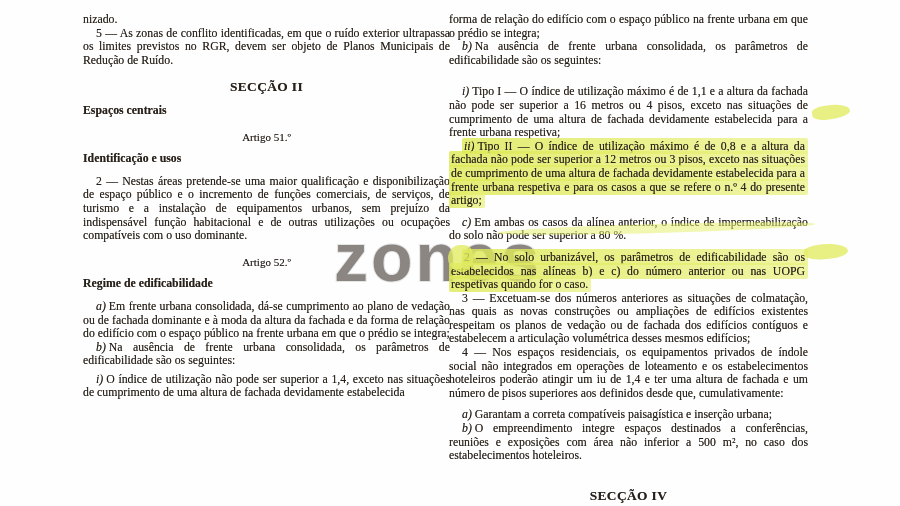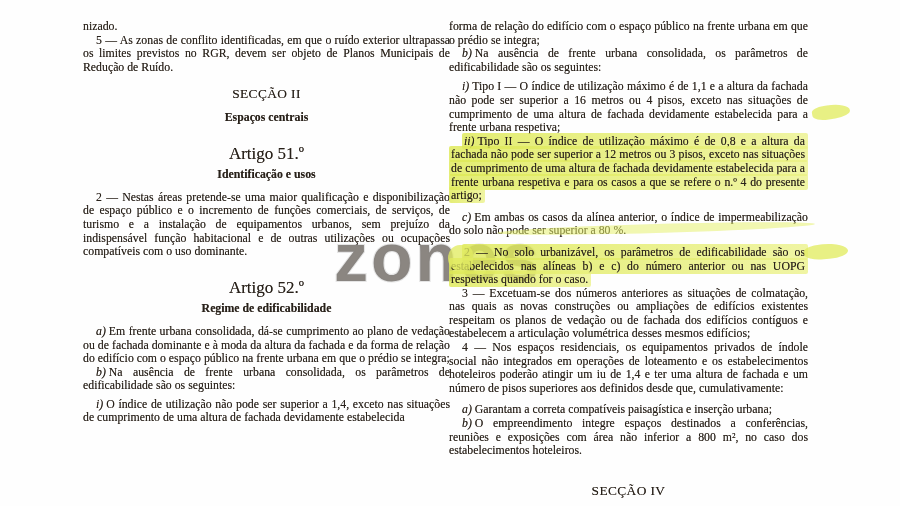--- a/index.html
+++ b/index.html
@@ -6,44 +6,44 @@
   html,body { width:900px; height:506px; overflow:hidden; }
   body {
     position:relative;
     background:#ffffff;
     font-family:"Liberation Serif","DejaVu Serif",serif;
     color:#28211a;
     text-shadow:0 0 .4px rgba(45,35,25,.55);
   }
   .page { position:absolute; inset:0; background:#fefefe; }
   .col {
-    position:absolute; top:0; padding-top:20px;
+    position:absolute; top:0; padding-top:13px;
     font-size:11.8px; line-height:13.6px; text-align:justify;
   }
   .col-left  { left:83px;  width:367px; }
   .col-right { left:449px; width:359px; }
   p { margin:0; }
   .body   { text-indent:13px; }
   .cont   { text-indent:0; }
   .g5 { margin-top:5px; }
-  .g6 { margin-top:6px; }
+  .g6 { margin-top:18px; }
   .g8 { margin-top:8px; }
   .sec {
     text-align:center; text-indent:0;
-    font-size:13.4px; font-weight:400; letter-spacing:.4px;
+    font-size:13.4px; font-weight:700; letter-spacing:.4px;
     margin:13px 0 10px;
   }
   .sec-last { margin-top:26px; }
   .art {
     text-align:center; text-indent:0;
-    font-size:17px; font-weight:400;
-    margin:22px 0 8px;
+    font-size:11px; font-weight:400;
+    margin:13px 0 8px;
   }
   .sub {
-    text-align:center; text-indent:0;
+    text-indent:0;
     font-size:11.8px; font-weight:700;
     margin:0 0 9px;
   }
   .marker { font-style:italic; padding-right:3px; }
   .hl {
     background:linear-gradient(97deg, rgba(222,233,86,.82), rgba(234,241,128,.72));
     -webkit-box-decoration-break:clone; box-decoration-break:clone;
     padding:1px 3px 1px 2px; border-radius:2px;
   }
   .stroke {
@@ -93,21 +93,21 @@
   <div class="col col-right">
     <p class="cont">forma de relação do edifício com o espaço público na frente urbana em que o prédio se integra;</p>
     <p class="body"><span class="marker">b)</span><span>Na ausência de frente urbana consolidada, os parâmetros de edificabilidade são os seguintes:</span></p>
     <p class="body g6"><span class="marker">i)</span><span>Tipo I — O índice de utilização máximo é de 1,1 e a altura da fachada não pode ser superior a 16 metros ou 4 pisos, exceto nas situações de cumprimento de uma altura de fachada devidamente estabelecida para a frente urbana respetiva;</span></p>
     <p class="body"><span class="hl"><span class="marker">ii)</span><span>Tipo II — O índice de utilização máximo é de 0,8 e a altura da fachada não pode ser superior a 12 metros ou 3 pisos, exceto nas situações de cumprimento de uma altura de fachada devidamente estabelecida para a frente urbana respetiva e para os casos a que se refere o n.º 4 do presente artigo;</span></span></p>
     <p class="body g8"><span class="marker">c)</span><span>Em ambas os casos da alínea anterior, o índice de impermeabilização do solo não pode ser superior a 80 %.</span></p>
     <p class="body g8"><span class="hl"><span>2 — No solo urbanizável, os parâmetros de edificabilidade são os estabelecidos nas alíneas b) e c) do número anterior ou nas UOPG respetivas quando for o caso.</span></span></p>
     <p class="body">3 — Excetuam-se dos números anteriores as situações de colmatação, nas quais as novas construções ou ampliações de edifícios existentes respeitam os planos de vedação ou de fachada dos edifícios contíguos e estabelecem a articulação volumétrica desses mesmos edifícios;</p>
     <p class="body">4 — Nos espaços residenciais, os equipamentos privados de índole social não integrados em operações de loteamento e os estabelecimentos hoteleiros poderão atingir um iu de 1,4 e ter uma altura de fachada e um número de pisos superiores aos definidos desde que, cumulativamente:</p>
     <p class="body g8"><span class="marker">a)</span><span>Garantam a correta compatíveis paisagística e inserção urbana;</span></p>
-    <p class="body"><span class="marker">b)</span><span>O empreendimento integre espaços destinados a conferências, reuniões e exposições com área não inferior a 800 m², no caso dos estabelecimentos hoteleiros.</span></p>
+    <p class="body"><span class="marker">b)</span><span>O empreendimento integre espaços destinados a conferências, reuniões e exposições com área não inferior a 500 m², no caso dos estabelecimentos hoteleiros.</span></p>
     <p class="sec sec-last">SECÇÃO IV</p>
   </div>
 
   <div class="stroke stroke-tip"></div>
   <div class="stroke stroke-arc"></div>
   <div class="stroke stroke-right"></div>
   <div class="stroke stroke-blob"></div>
 
 </div>
 

